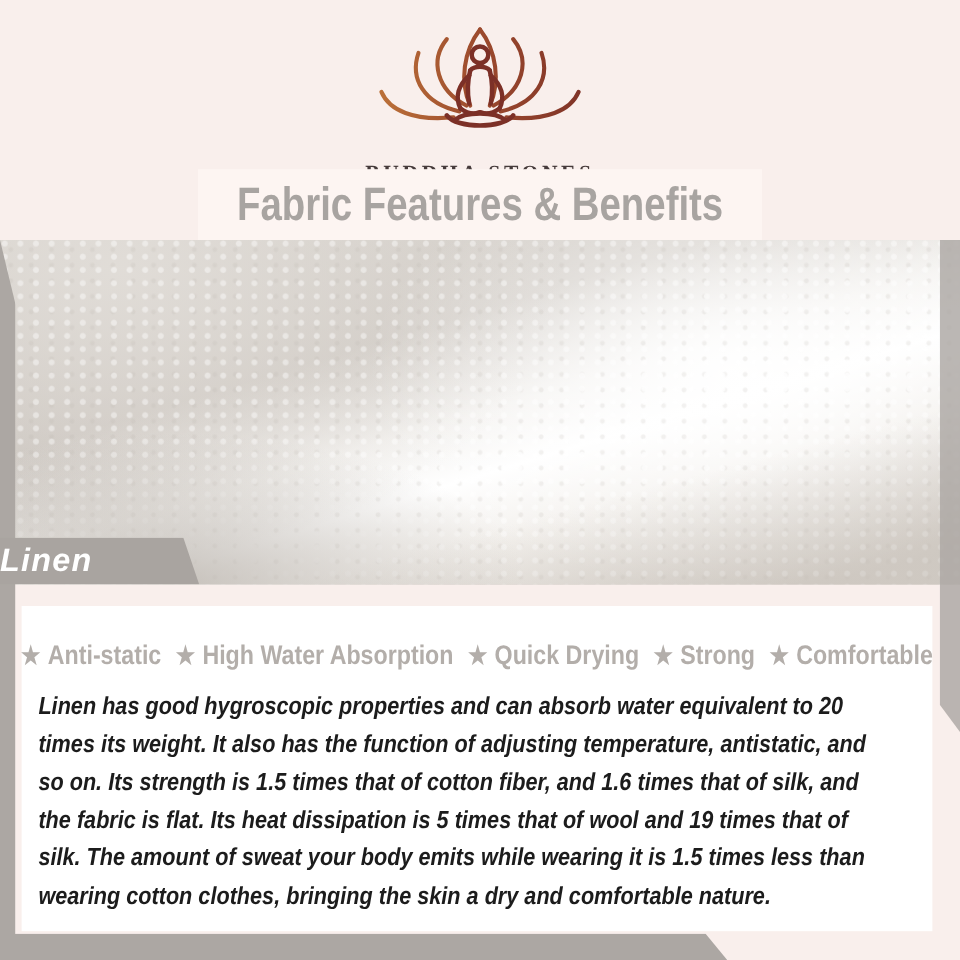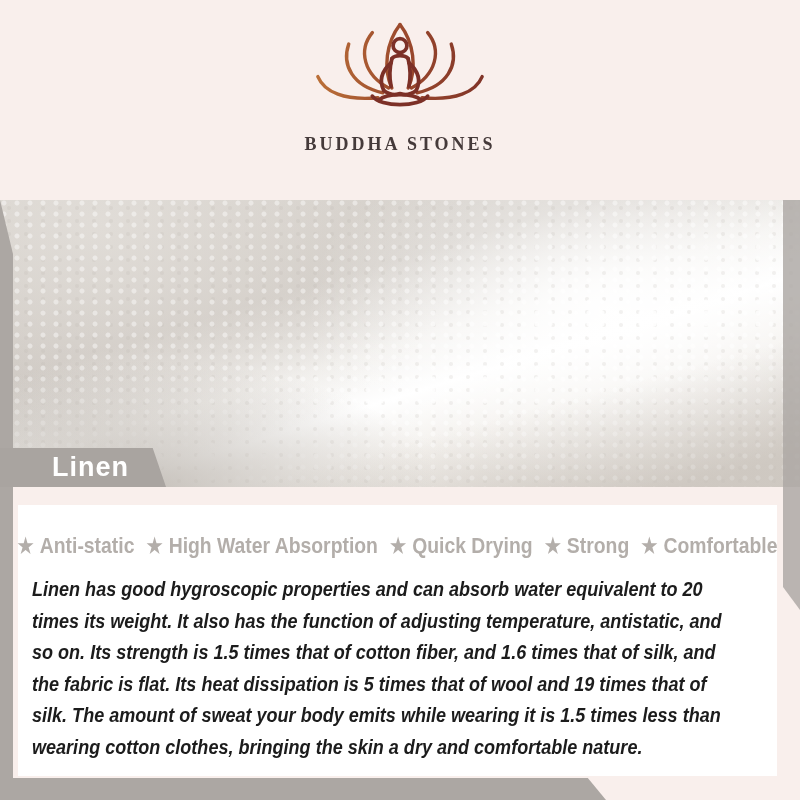--- a/index.html
+++ b/index.html
@@ -65,21 +65,21 @@
     clip-path:polygon(0 0,97% 0,100% 100%,0 100%);
   }
   
   .fabric-label{
     position:absolute;left:0;top:448px;width:166px;height:39px;
     background:var(--label_gray,#a9a4a0);
     clip-path:polygon(0 0,92% 0,100% 100%,0 100%);
     display:flex;align-items:center;
   }
   .fabric-label .label-text{
-    padding-left:52px;color:#ffffff;font-size:27px;font-weight:700;letter-spacing:1px;
+    color:#ffffff;font-size:27px;font-weight:700;letter-spacing:1px;font-style:italic;
   }
   
   .panel{
     position:absolute;left:18px;top:505px;width:759px;height:271px;
     background:var(--panel_bg,#ffffff);
   }
   .features-row{
     margin-top:26px;height:30px;display:flex;justify-content:center;align-items:center;
     white-space:nowrap;transform:scaleX(0.86);
     color:var(--feature_gray,#b3aeaa);font-weight:700;font-size:22.5px;
@@ -132,20 +132,23 @@
         <path d="M100 89 C 107 94, 114 95, 119 93"></path>
         <path d="M140 89 C 133 94, 126 95, 121 93"></path>
 
         <path d="M86 96 C 96 110, 144 110, 154 96"></path>
         <path d="M94 101 C 104 92, 136 92, 146 101"></path>
       </g>
     </svg>
     <div class="brand-name">BUDDHA STONES</div>
   </div>
 
+  <div class="title-banner">
+    <div class="title">Fabric Features &amp; Benefits</div>
+  </div>
 
   <div class="photo"></div>
 
   <div class="left-strip"></div>
   <div class="right-ribbon"></div>
   <div class="bottom-band"></div>
 
   <div class="fabric-label">
     <span class="label-text">Linen</span>
   </div>

